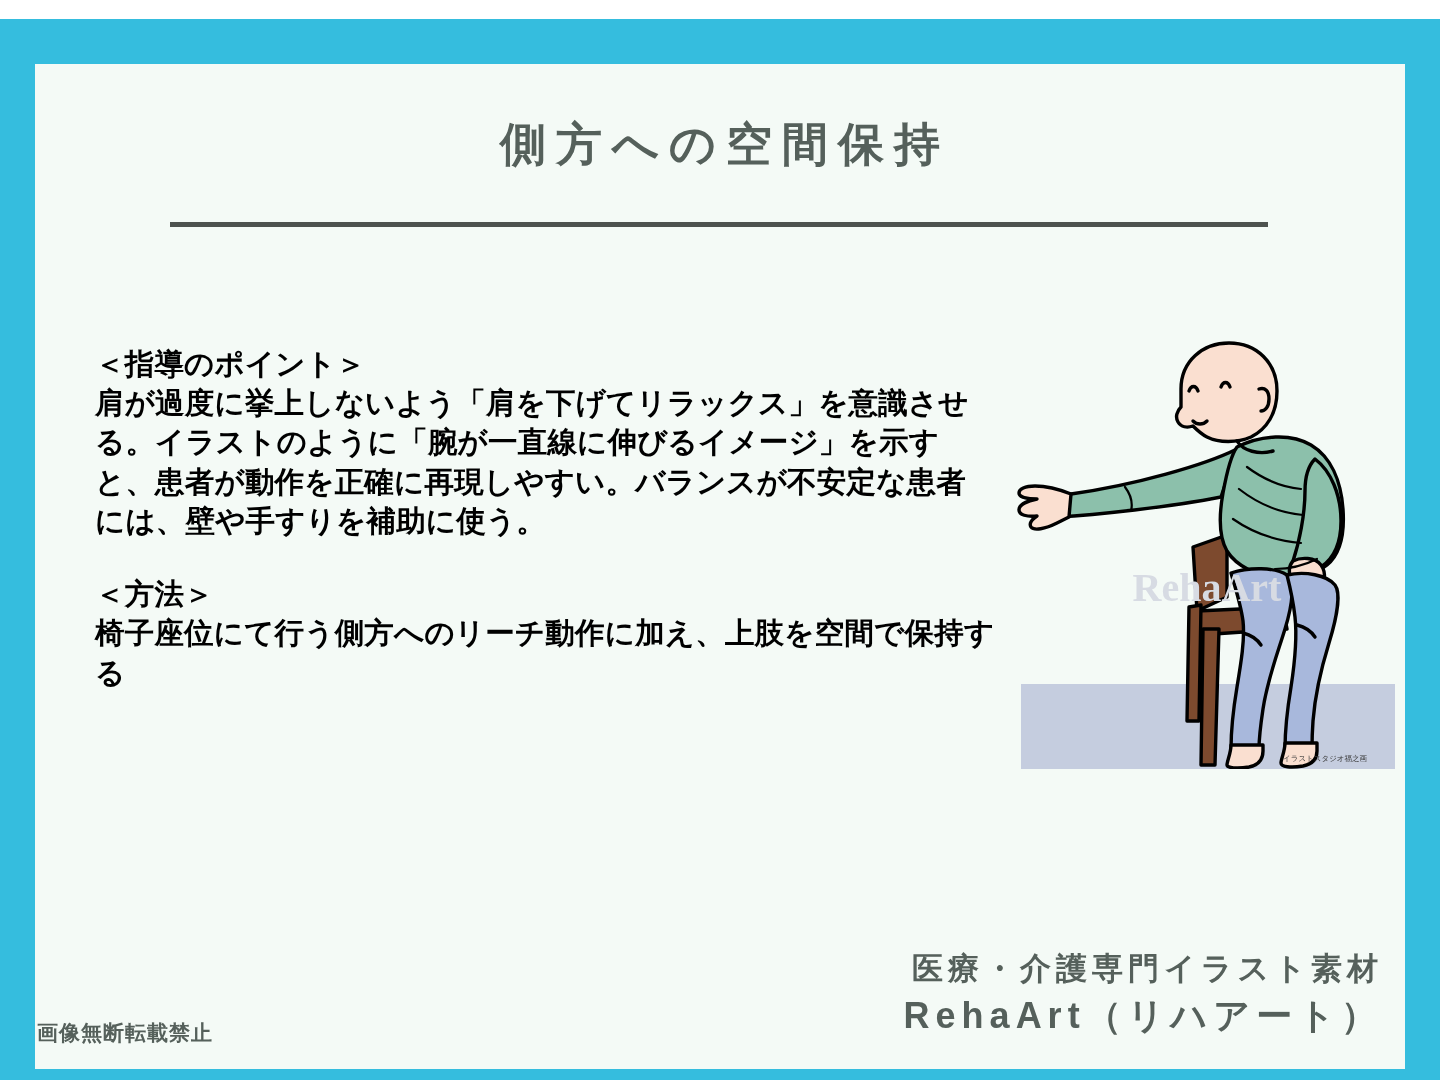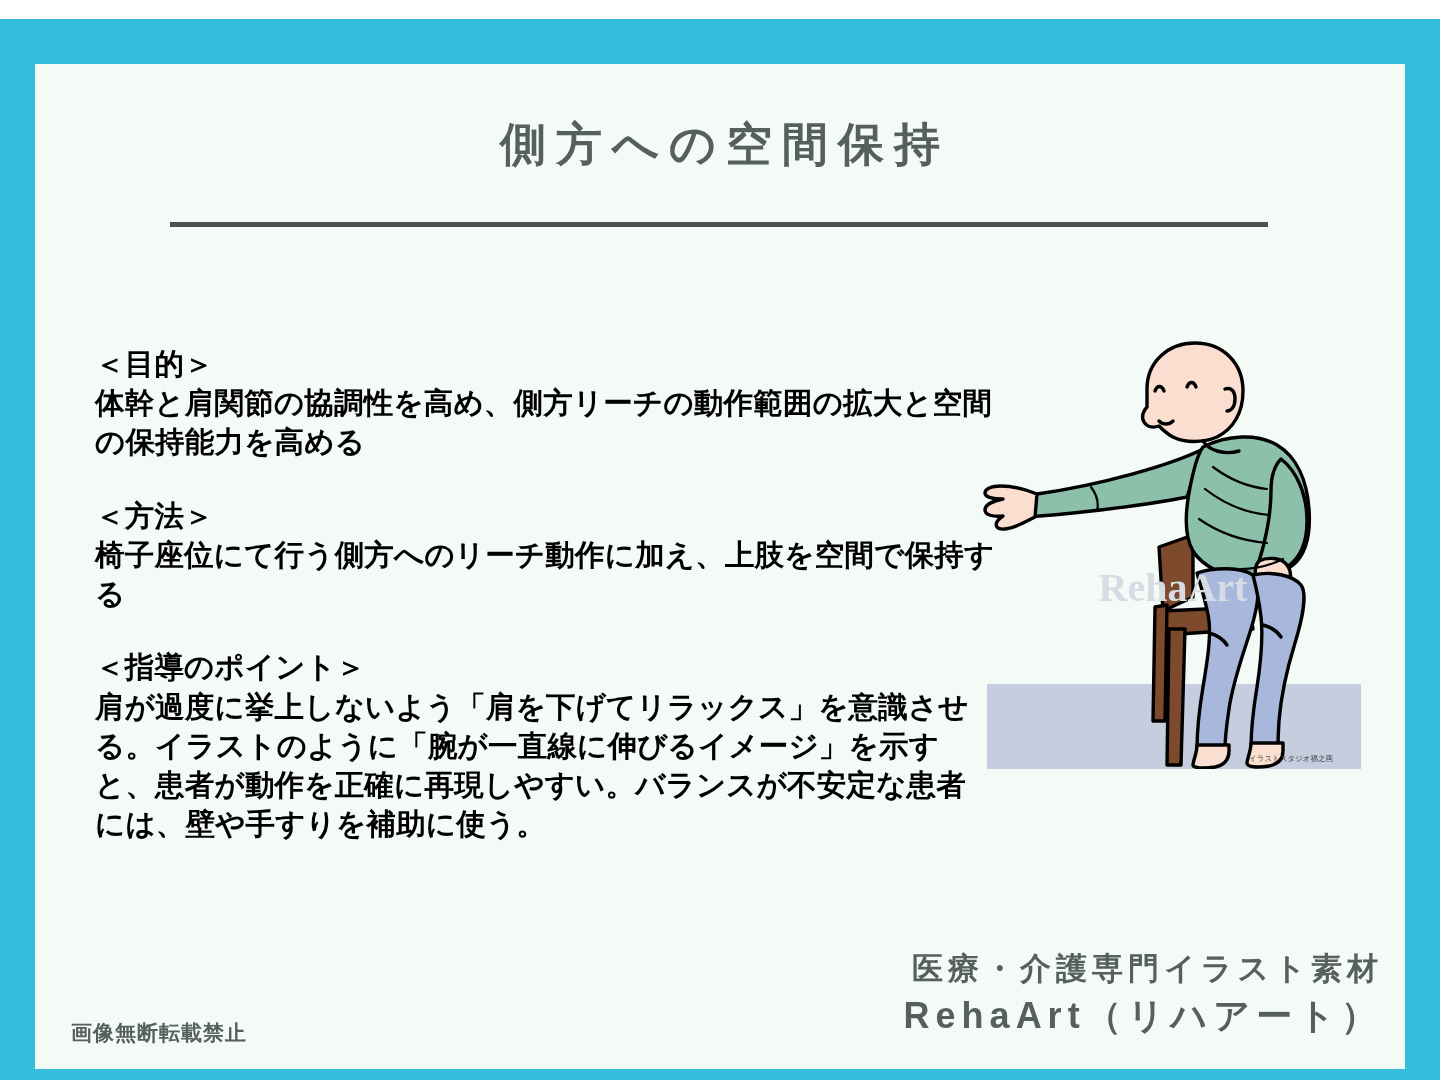--- a/index.html
+++ b/index.html
@@ -76,21 +76,21 @@
     margin: 0;
     white-space: nowrap;
   }
   .section-body {
     margin: 0;
   }
 
   
   .illustration {
     position: absolute;
-    left: 906px;
+    left: 940px;
     top: 265px;
     width: 420px;
     height: 440px;
   }
   .illustration svg {
     display: block;
     width: 100%;
     height: 100%;
   }
 
@@ -113,54 +113,50 @@
   .brand-name {
     font-size: 36px;
     font-weight: bold;
     letter-spacing: 6px;
     text-indent: 6px;
     white-space: nowrap;
   }
 
   .copyright {
     position: absolute;
-    left: 36px;
+    left: 2px;
     bottom: 22px;
     font-size: 21px;
     font-weight: bold;
     color: #55605b;
     letter-spacing: 1px;
     white-space: nowrap;
   }
 </style>
 </head>
 <body>
 
 <div class="slide">
   <div class="panel">
 
     <div class="title">側方への空間保持</div>
 
     <div class="title-rule"></div>
 
     <div class="body-text">
 
+
       <div class="section">
-        <p class="section-head">＜目的＞</p>
-        <p class="section-body">体幹と肩関節の協調性を高め、側方リーチの動作範囲の拡大と空間の保持能力を高める</p>
+        <p class="section-head">＜指導のポイント＞</p>
+        <p class="section-body">肩が過度に挙上しないよう「肩を下げてリラックス」を意識させる。イラストのように「腕が一直線に伸びるイメージ」を示すと、患者が動作を正確に再現しやすい。バランスが不安定な患者には、壁や手すりを補助に使う。</p>
       </div>
 
       <div class="section">
         <p class="section-head">＜方法＞</p>
         <p class="section-body">椅子座位にて行う側方へのリーチ動作に加え、上肢を空間で保持する</p>
-      </div>
-
-      <div class="section">
-        <p class="section-head">＜指導のポイント＞</p>
-        <p class="section-body">肩が過度に挙上しないよう「肩を下げてリラックス」を意識させる。イラストのように「腕が一直線に伸びるイメージ」を示すと、患者が動作を正確に再現しやすい。バランスが不安定な患者には、壁や手すりを補助に使う。</p>
       </div>
 
     </div>
 
     <div class="illustration">
       <svg viewBox="0 0 420 440" xmlns="http://www.w3.org/2000/svg">
 
         <rect x="46" y="355" width="374" height="120" fill="#c5cddf"></rect>
 
         <g stroke="#000000" stroke-width="3.4" stroke-linecap="round" stroke-linejoin="round" fill="none">

